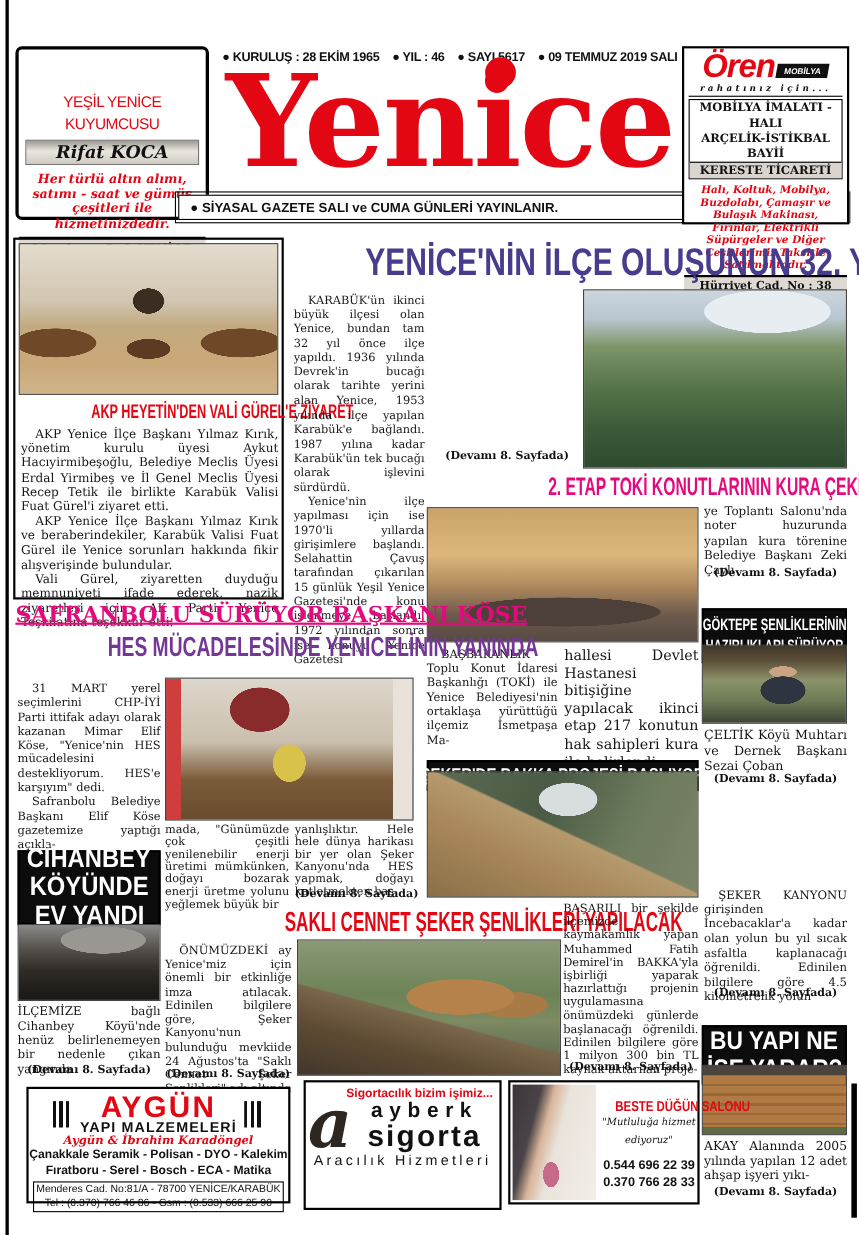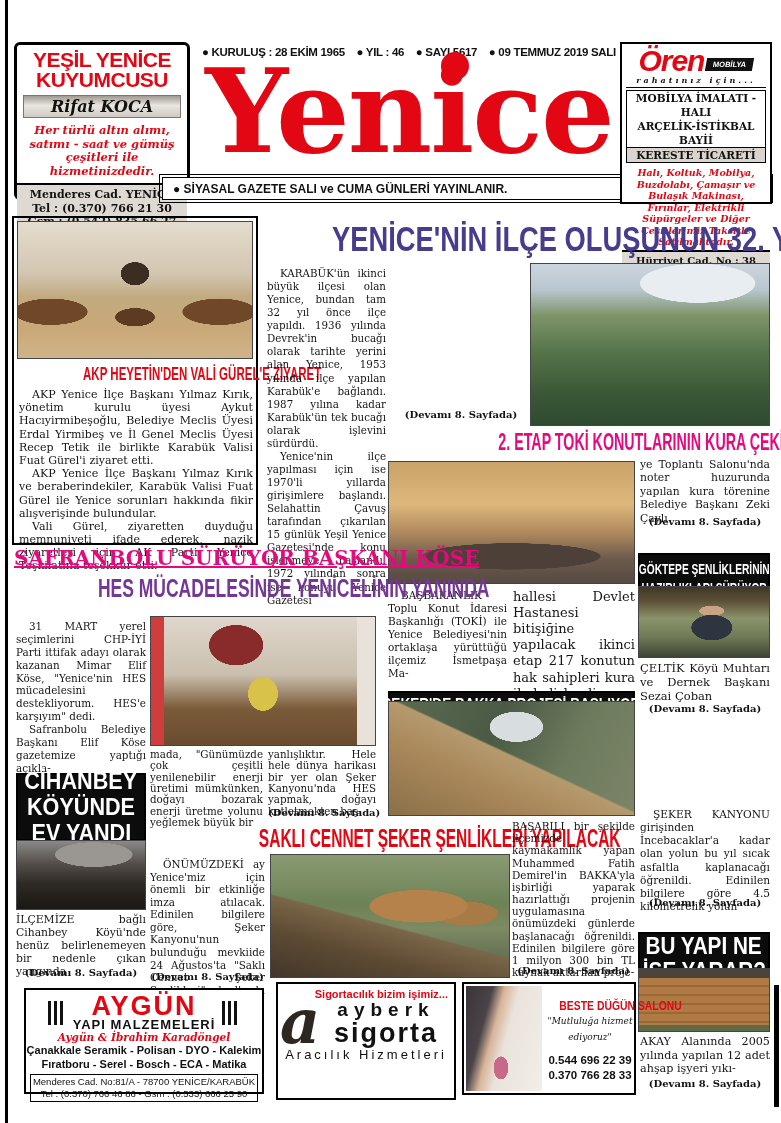--- a/index.html
+++ b/index.html
@@ -21,22 +21,22 @@
   #mast-info{display:flex;justify-content:space-between;font-family:"Liberation Sans",sans-serif;
              font-weight:bold;font-size:11.5px;letter-spacing:-.3px;white-space:nowrap;}
   #mast-title{font-family:"DejaVu Serif",serif;font-weight:bold;font-size:116px;line-height:118px;
               color:#e30613;text-align:center;letter-spacing:-2px;}
   #mast-dot{width:28px;height:28px;border-radius:50%;background:#e30613;}
   #siyasal-bar{border:1px solid #000;outline:1px solid #000;outline-offset:2px;display:flex;
                justify-content:space-between;align-items:center;padding:0 10px;box-sizing:border-box;
                font-family:"Liberation Sans",sans-serif;font-weight:bold;font-size:12px;background:#fff;}
   
   #ad-kuyumcu{border:3px solid #000;border-radius:6px;box-sizing:border-box;background:#fff;text-align:center;}
-  #ad-kuyumcu .t{color:#e30613;font-family:"Liberation Sans",sans-serif;font-weight:bold;font-size:21px;
-                 line-height:20px;letter-spacing:-.5px;padding-top:5px;}
+  #ad-kuyumcu .t{color:#e30613;font-family:"Liberation Sans",sans-serif;font-weight:normal;font-size:14px;
+                 line-height:20px;letter-spacing:-.5px;padding-top:5px;margin-top:32px;}
   #ad-kuyumcu .owner{margin:5px 6px 0 6px;border:1px solid #777;background:linear-gradient(180deg,#9f9a92,#e9e6e0 45%,#cfcbc3);
                  font-weight:bold;font-style:italic;font-size:16px;padding:1px 0;}
   #ad-kuyumcu .desc{color:#e30613;font-weight:bold;font-style:italic;font-size:11.5px;line-height:13.5px;
                  padding:6px 6px 5px 6px;}
   #ad-kuyumcu .foot{border-top:2px solid #000;background:#dedad3;font-weight:bold;font-size:11px;
                  line-height:13.5px;padding:3px 2px;border-radius:0 0 3px 3px;}
   
   #ad-oren{border:2px solid #000;box-sizing:border-box;background:#fff;text-align:center;}
   #ad-oren .brand-row{display:flex;align-items:flex-end;justify-content:center;gap:2px;padding-top:3px;}
   #ad-oren .brand{font-family:"Liberation Sans",sans-serif;font-weight:bold;font-style:italic;

